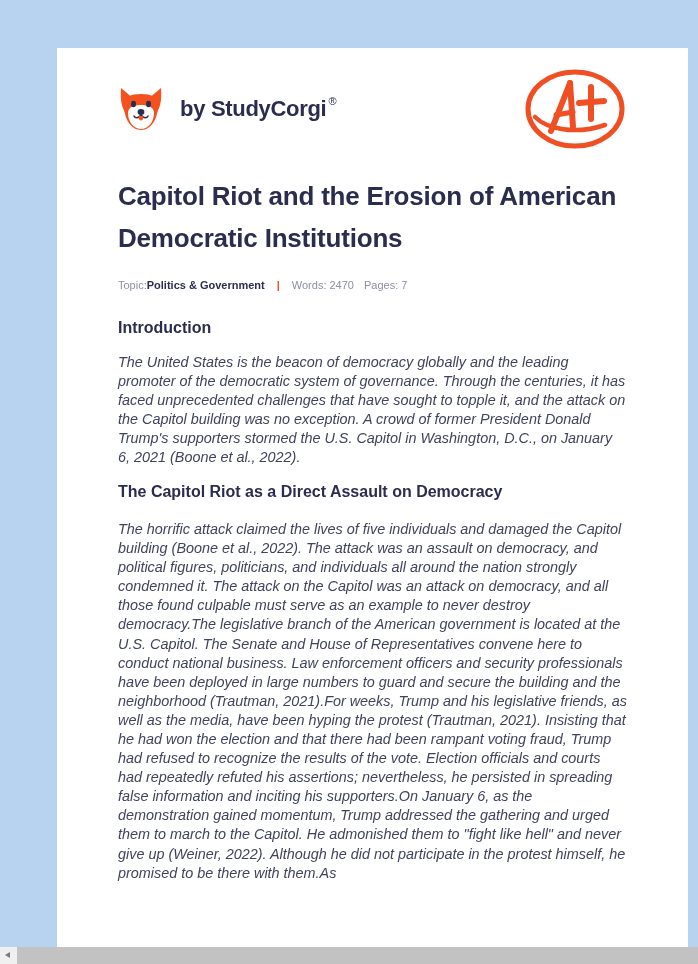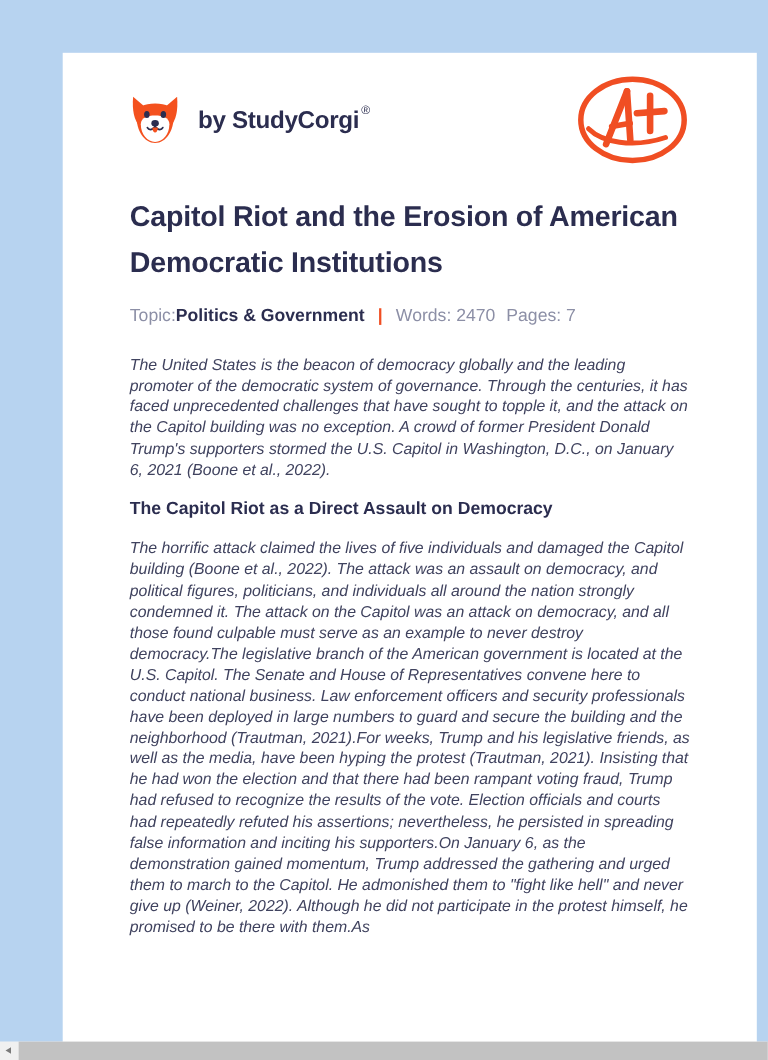--- a/index.html
+++ b/index.html
@@ -85,21 +85,21 @@
     line-height: 1.6;
     font-weight: bold;
     color: #2b2d4f;
     margin: 24px 0 12px 0;
     letter-spacing: -0.2px;
   }
 
   
   .doc-meta {
     margin-top: 20px;
-    font-size: 16px;
+    font-size: 11px;
     color: #8c8fa6;
     display: flex;
     align-items: center;
     flex-wrap: nowrap;
     white-space: nowrap;
   }
   .doc-meta .meta-label { color: #8c8fa6; }
   .doc-meta .meta-topic {
     color: #2b2d4f;
     font-weight: bold;
@@ -225,20 +225,21 @@
       <div class="doc-meta">
         <span class="meta-label">Topic:</span>
         <span class="meta-topic">Politics &amp; Government</span>
         <span class="meta-sep">|</span>
         <span class="meta-words">Words: 2470</span>
         <span>Pages: 7</span>
       </div>
 
       <div class="doc-body">
 
+        <h2 class="section-heading">Introduction</h2>
         <p class="para">The United States is the beacon of democracy globally and the leading promoter of the democratic system of governance. Through the centuries, it has faced unprecedented challenges that have sought to topple it, and the attack on the Capitol building was no exception. A crowd of former President Donald Trump's supporters stormed the U.S. Capitol in Washington, D.C., on January 6, 2021 (Boone et al., 2022).</p>
 
         <h2 class="section-heading tight">The Capitol Riot as a Direct Assault on Democracy</h2>
         <p class="para">The horrific attack claimed the lives of five individuals and damaged the Capitol building (Boone et al., 2022). The attack was an assault on democracy, and political figures, politicians, and individuals all around the nation strongly condemned it. The attack on the Capitol was an attack on democracy, and all those found culpable must serve as an example to never destroy democracy.The legislative branch of the American government is located at the U.S. Capitol. The Senate and House of Representatives convene here to conduct national business. Law enforcement officers and security professionals have been deployed in large numbers to guard and secure the building and the neighborhood (Trautman, 2021).For weeks, Trump and his legislative friends, as well as the media, have been hyping the protest (Trautman, 2021). Insisting that he had won the election and that there had been rampant voting fraud, Trump had refused to recognize the results of the vote. Election officials and courts had repeatedly refuted his assertions; nevertheless, he persisted in spreading false information and inciting his supporters.On January 6, as the demonstration gained momentum, Trump addressed the gathering and urged them to march to the Capitol. He admonished them to "fight like hell" and never give up (Weiner, 2022). Although he did not participate in the protest himself, he promised to be there with them.As</p>
 
       </div>
 
     </div>
   </div>
 

